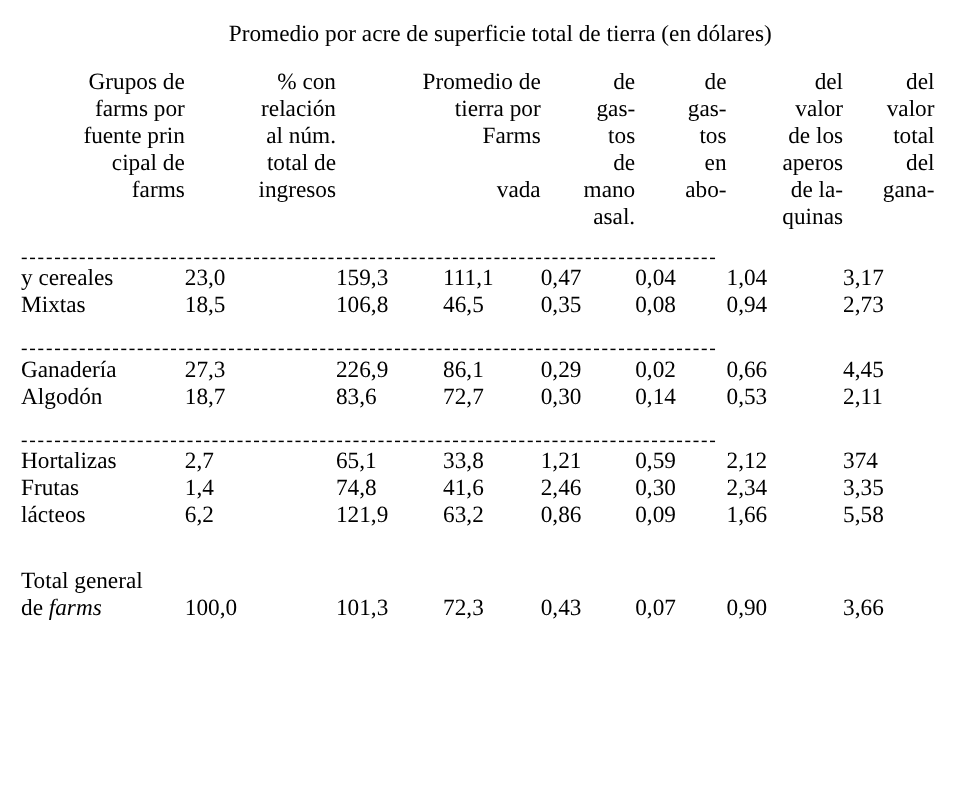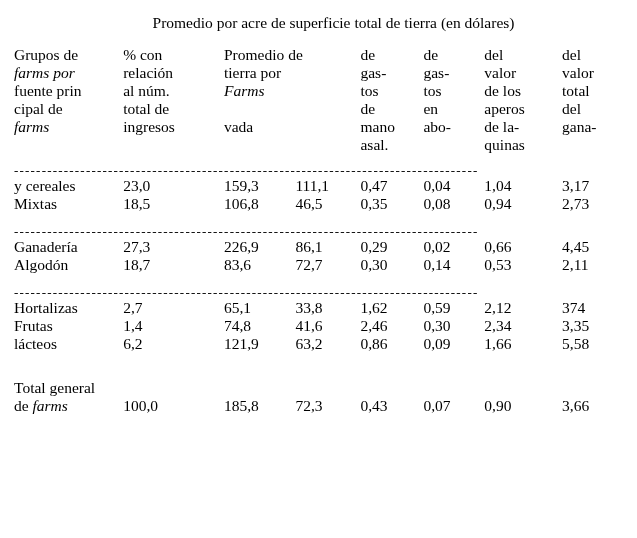--- a/index.html
+++ b/index.html
@@ -43,22 +43,22 @@
   .c0 { width: 104px; }
   .c1 { width: 96px; }
   .c2 { width: 68px; }
   .c3 { width: 62px; }
   .c4 { width: 60px; }
   .c5 { width: 58px; }
   .c6 { width: 74px; }
   .c7 { width: 58px; }
 
   .hdr td { padding-bottom: 2px; }
-  .hdr .line { display: block; white-space: pre; }
-  .hdr .ital { font-style: italic; }
+  .hdr .line { display: block; white-space: pre; text-align: right; }
+  .hdr .ital { }
 
   .num { text-align: left; }
   .n-right { text-align: right; padding-right: 6px; }
 
   .sep td {
     font-size: 13px;
     letter-spacing: 1.2px;
     color: #000;
     line-height: 1.0;
     padding: 3px 0 3px 0;
@@ -219,21 +219,21 @@
       <td colspan="8">
             <span class="dashes">------------------------------------------------------------------------------------</span>
           </td>
     </tr>
 
     <tr class="grp-row">
       <td>Hortalizas</td>
       <td class="n-right">2,7</td>
       <td class="num">65,1</td>
       <td class="num">33,8</td>
-      <td class="num">1,62</td>
+      <td class="num">1,21</td>
       <td class="num">0,59</td>
       <td class="num">2,12</td>
       <td class="num">374</td>
     </tr>
 
     <tr class="grp-row">
       <td>Frutas</td>
       <td class="num">1,4</td>
       <td class="num">74,8</td>
       <td class="num">41,6</td>
@@ -264,21 +264,21 @@
           <td></td>
           <td></td>
           <td></td>
           <td></td>
           <td></td>
           <td></td>
     </tr>
     <tr class="grp-row">
       <td><span>de </span><span class="ital" style="font-style:italic">farms</span></td>
       <td class="num">100,0</td>
-      <td class="num">185,8</td>
+      <td class="num">101,3</td>
       <td class="num">72,3</td>
       <td class="num">0,43</td>
       <td class="num">0,07</td>
       <td class="num">0,90</td>
       <td class="num">3,66</td>
     </tr>
 
   </tbody>
     </table>
 </div>

